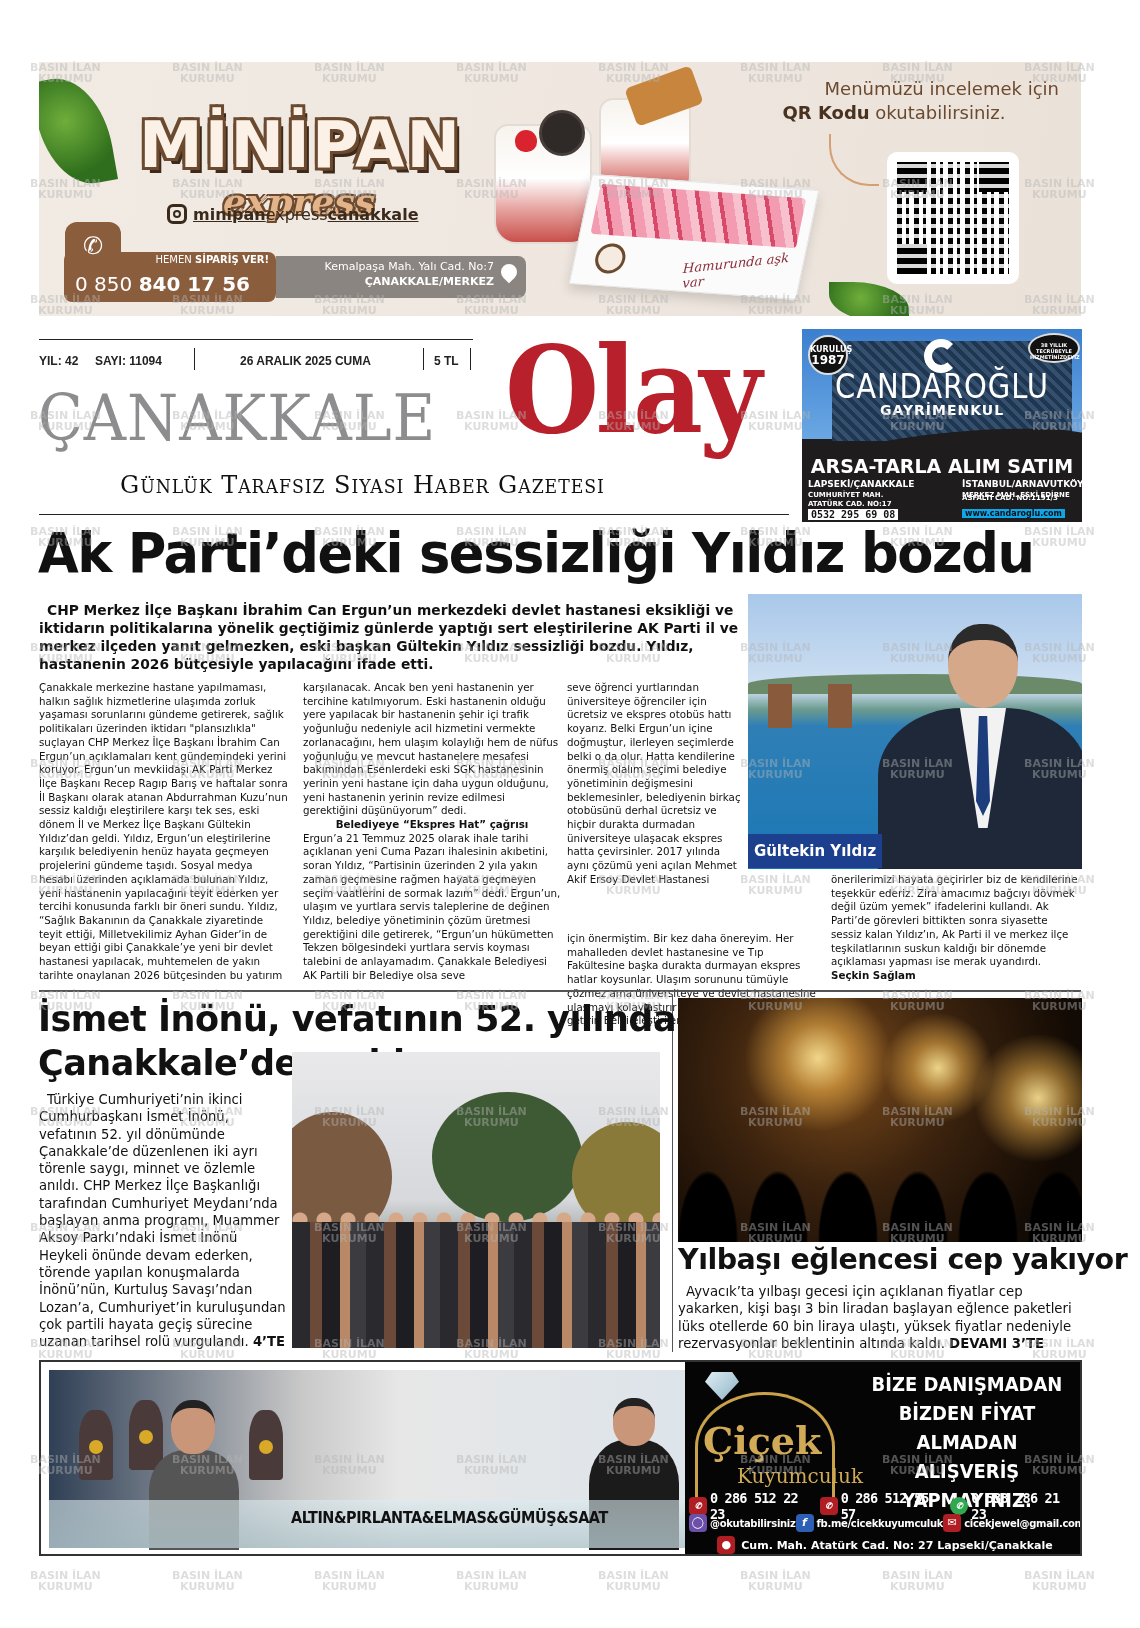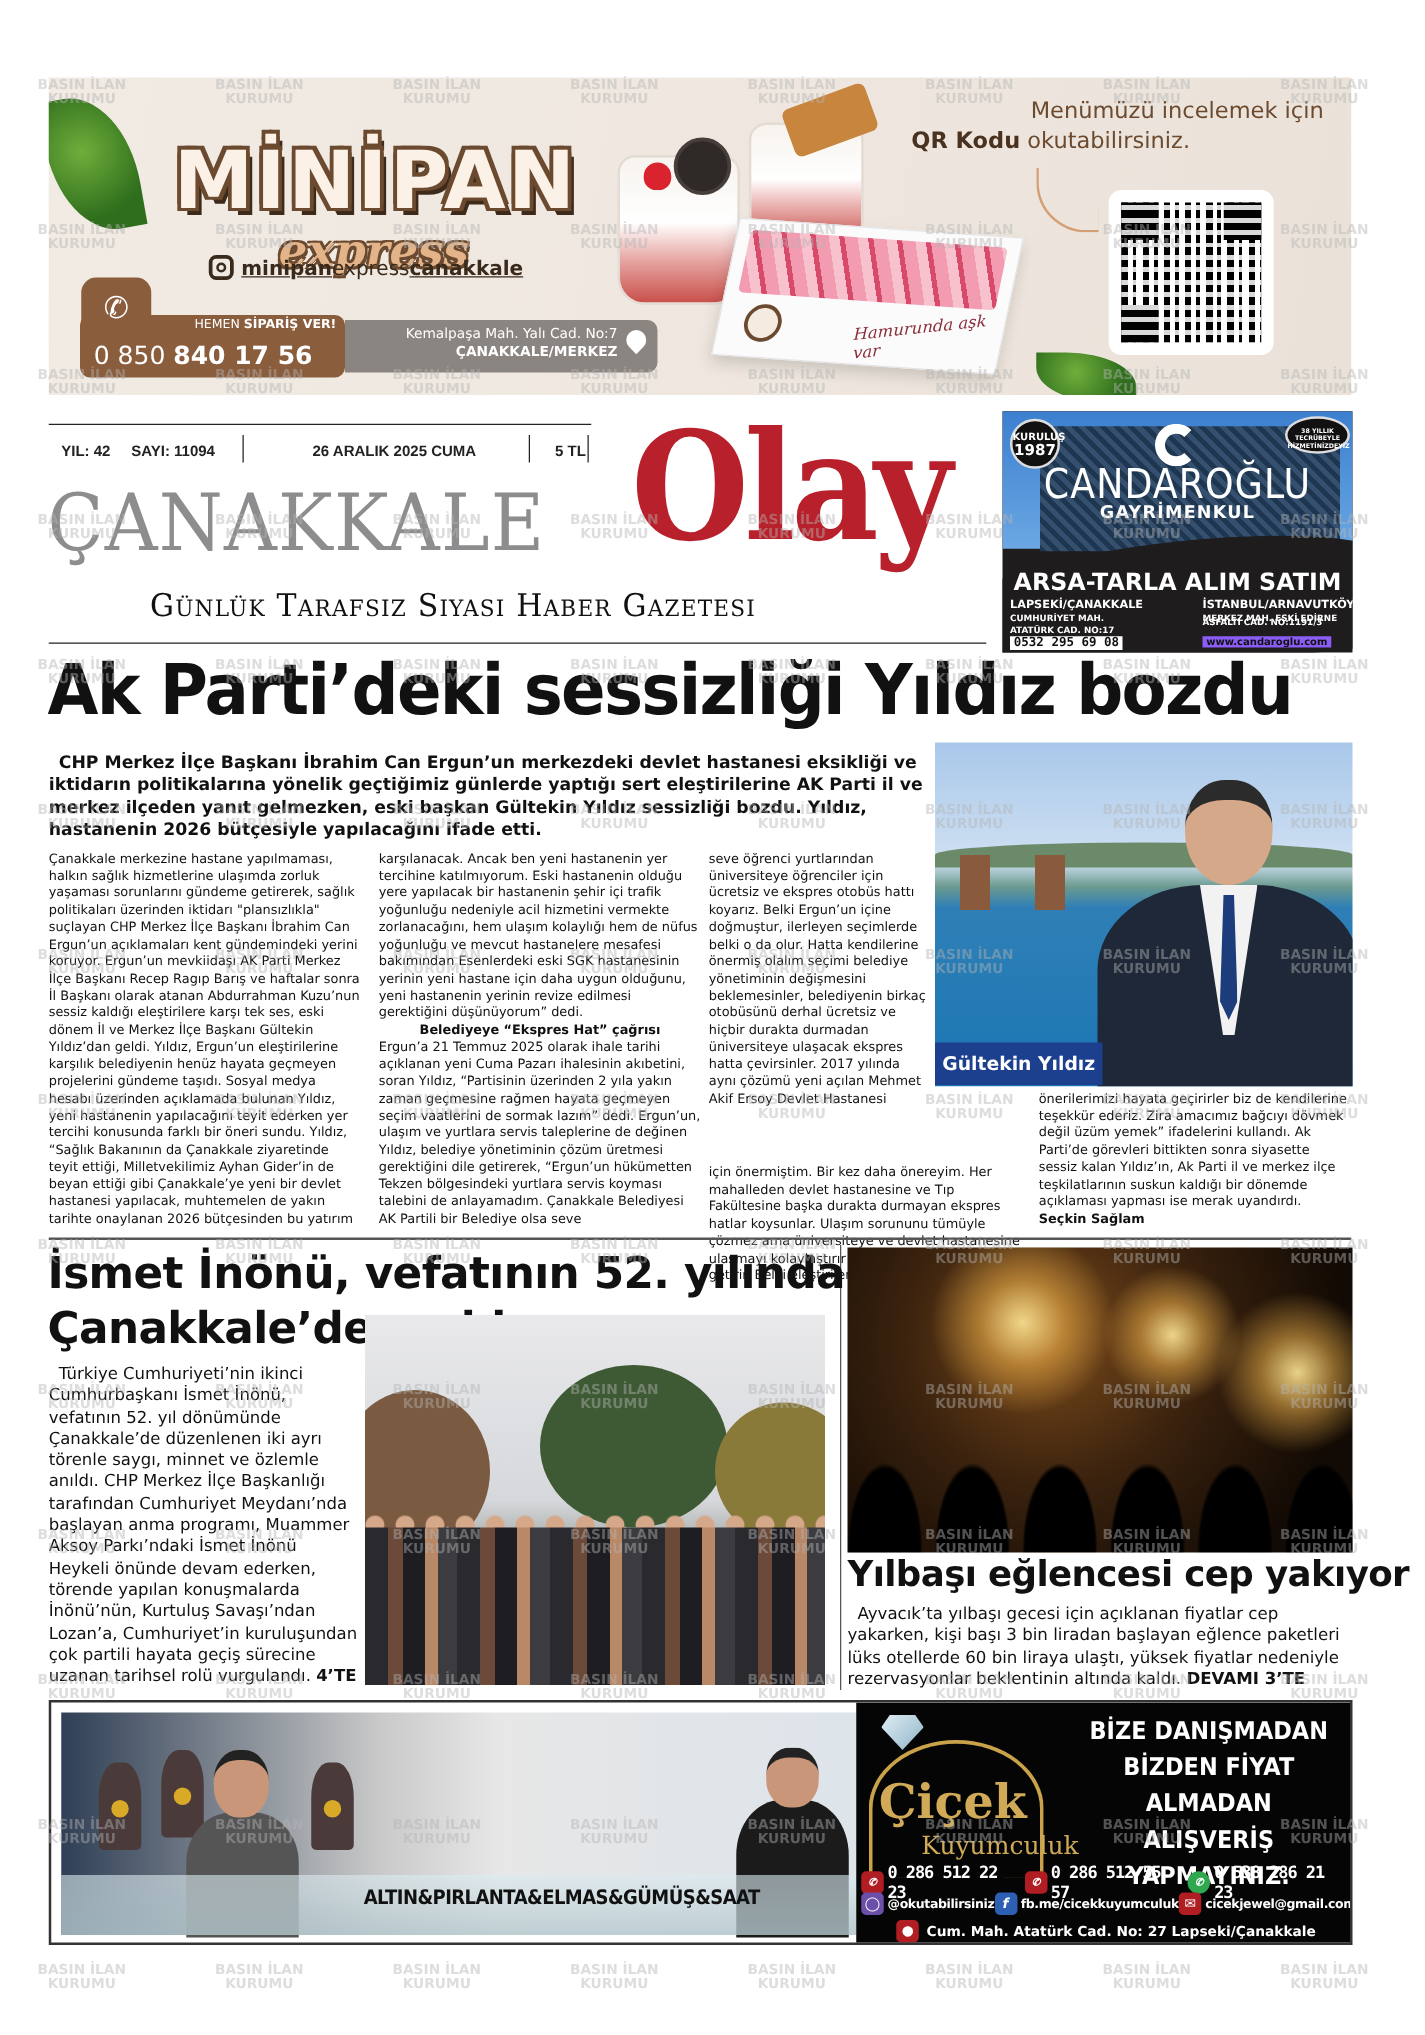--- a/index.html
+++ b/index.html
@@ -36,37 +36,37 @@
   .cookie-oreo { position: absolute; width: 46px; height: 46px; border-radius: 50%; background: #2f2a28; border: 3px solid #473e3a; }
   .berry { position: absolute; width: 22px; height: 22px; border-radius: 50% 50% 45% 45%; background: #d9232e; }
   .biscuit { position: absolute; width: 70px; height: 40px; background: #c8853d; border-radius: 6px; transform: rotate(-20deg); }
   .box { position: absolute; left: 540px; top: 120px; width: 230px; height: 110px; background: #fbfbfb; transform: skewX(-8deg) rotate(4deg);
     box-shadow: 0 6px 12px rgba(0,0,0,0.15); border: 1px solid #e4e4e4; }
   .box-fill { position: absolute; left: 10px; top: 8px; right: 10px; height: 50px;
     background: repeating-linear-gradient(70deg, #f29bb1 0 10px, #f7c1cd 10px 18px, #d84a6a 18px 22px); border-radius: 4px; }
   .box-script { position: absolute; left: 110px; top: 68px; font: italic 13px "DejaVu Serif", serif; color: #8a2d3a; transform: rotate(-10deg); }
   .box-badge { position: absolute; left: 20px; top: 66px; width: 30px; height: 30px; border-radius: 50%; border: 3px solid #6b4a2f; background: #f5ebe1; }
   .mp-menu1 { left: 690px; top: 16px; width: 330px; text-align: right; font: 18px "DejaVu Sans", sans-serif; color: #6b4a2f; }
-  .mp-menu2 { left: 690px; top: 40px; width: 330px; text-align: left; font: 18px "DejaVu Sans", sans-serif; color: #6b4a2f; }
+  .mp-menu2 { left: 690px; top: 40px; width: 330px; text-align: center; font: 18px "DejaVu Sans", sans-serif; color: #6b4a2f; }
   .mp-menu2 b { font-weight: 800; color: #4a3220; }
   .mp-arrow { left: 790px; top: 72px; width: 50px; height: 52px; border-left: 2px solid #d49f72; border-bottom: 2px solid #d49f72; border-radius: 0 0 0 40px; }
   .qr-wrap { left: 848px; top: 90px; width: 132px; height: 132px; background: #fff; border-radius: 10px; padding: 10px; }
   .qr { width: 112px; height: 112px; background:
       linear-gradient(#000,#000) 0 0/30px 30px no-repeat,
       linear-gradient(#000,#000) 82px 0/30px 30px no-repeat,
       linear-gradient(#000,#000) 0 82px/30px 30px no-repeat,
       repeating-linear-gradient(90deg, #000 0 5px, #fff 5px 9px, #000 9px 12px, #fff 12px 17px),
       #fff; }
   .qr-inner { position: relative; width: 112px; height: 112px; background:
       repeating-linear-gradient(0deg, transparent 0 6px, rgba(255,255,255,0.85) 6px 10px); }
   .wm { position: absolute; font: 800 11px "DejaVu Sans", sans-serif; color: rgba(180,180,180,0.45); text-align: center; line-height: 11px; pointer-events: none; }
 
   
   .mast-rule { left: 39px; top: 339px; width: 434px; height: 1px; background: #222; }
-  .mast-meta { top: 354px; font: 700 12px "Liberation Sans", sans-serif; color: #222; margin-left: 10px; }
+  .mast-meta { top: 354px; font: 700 12px "Liberation Sans", sans-serif; color: #222; }
   .mast-vbar { top: 348px; width: 1px; height: 22px; background: #222; }
   .mast-cana { left: 38px; top: 382px; font: 400 63px "DejaVu Serif", serif; color: #8d8d8f; letter-spacing: 1px; transform: scaleX(0.93); transform-origin: left; }
   .mast-olay { left: 505px; top: 325px; font: 700 120px "DejaVu Serif", serif; color: #b8212b; letter-spacing: -4px; line-height: 130px; transform: scaleX(0.9); transform-origin: left; }
   .mast-sub { left: 120px; top: 470px; font: 400 25px "DejaVu Serif", serif; color: #111; font-variant: small-caps; letter-spacing: 1px; transform: scaleX(0.96); transform-origin: left; }
   .mast-rule2 { left: 39px; top: 514px; width: 750px; height: 1px; background: #222; }
 
   
   #ad-cand { left: 802px; top: 329px; width: 280px; height: 193px; background: #1e1c1c; overflow: hidden; }
   .cand-sky { left: 0; top: 0; width: 280px; height: 110px; background: linear-gradient(#3b7fcf, #6aa7e3); }
   .cand-facade { left: 30px; top: 12px; width: 240px; height: 100px;
@@ -75,21 +75,21 @@
   .cand-g { left: 122px; top: 10px; width: 34px; height: 34px; border: 8px solid #fff; border-right-color: transparent; border-radius: 50%; }
   .cand-logo { left: 0; top: 38px; width: 280px; text-align: center; font: 400 33px "DejaVu Sans", sans-serif; color: #fff; letter-spacing: 1px; transform: scaleX(0.88); }
   .cand-gay { left: 0; top: 73px; width: 280px; text-align: center; font: 800 14px "DejaVu Sans", sans-serif; color: #fff; letter-spacing: 1px; }
   .cand-badge1 { left: 6px; top: 6px; width: 40px; height: 40px; border-radius: 50%; background: #111; border: 2px solid #ddd; color: #fff; font: 800 8px "DejaVu Sans", sans-serif; text-align: center; padding-top: 7px; line-height: 11px; }
   .cand-badge1 b { font-size: 12px; }
   .cand-badge2 { left: 226px; top: 4px; width: 52px; height: 30px; border-radius: 50%; background: #111; border: 2px solid #ddd; color: #fff; font: 800 5px "DejaVu Sans", sans-serif; text-align: center; padding-top: 7px; line-height: 6px; }
   .cand-head { left: 0; top: 126px; width: 280px; text-align: center; font: 800 19px "DejaVu Sans", sans-serif; color: #fff; }
   .cand-small { font: 600 7px "DejaVu Sans", sans-serif; color: #fff; line-height: 9px; }
   .cand-city { font: 600 9px "DejaVu Sans", sans-serif; color: #fff; }
   .cand-phone { left: 6px; top: 180px; background: #fff; color: #111; font: 900 10px "DejaVu Sans Mono", monospace; padding: 0 3px; }
-  .cand-web { left: 160px; top: 180px; background: #8b5cf6; color: #111; font: 900 8px "DejaVu Sans", sans-serif; padding: 0 3px; }
+  .cand-web { left: 160px; top: 180px; background: #0ea5e9; color: #111; font: 900 8px "DejaVu Sans", sans-serif; padding: 0 3px; }
 
   
   .headline { left: 38px; top: 520px; width: 1050px; font: 700 56px "DejaVu Sans", sans-serif; color: #111; letter-spacing: -1.5px; transform: scaleX(0.94); transform-origin: left; white-space: nowrap; }
   .lede { left: 39px; top: 601px; width: 700px; font: 700 13.8px "DejaVu Sans", sans-serif; color: #111; line-height: 18px; text-indent: 8px; }
   .body-col { font: 400 10.3px "DejaVu Sans", sans-serif; line-height: 13.7px; color: #111; }
   .body-col p { margin: 0; }
   .body-col .sub { font-weight: 700; text-align: center; }
   .body-col .sig { font-weight: 700; }
   .photo-yildiz { left: 748px; top: 594px; width: 334px; height: 275px; overflow: hidden;
     background: linear-gradient(#a9c8ea 0%, #cfe0f2 35%, #6b9a8f 42%, #2f7fb6 48%, #1b77b4 100%); }

